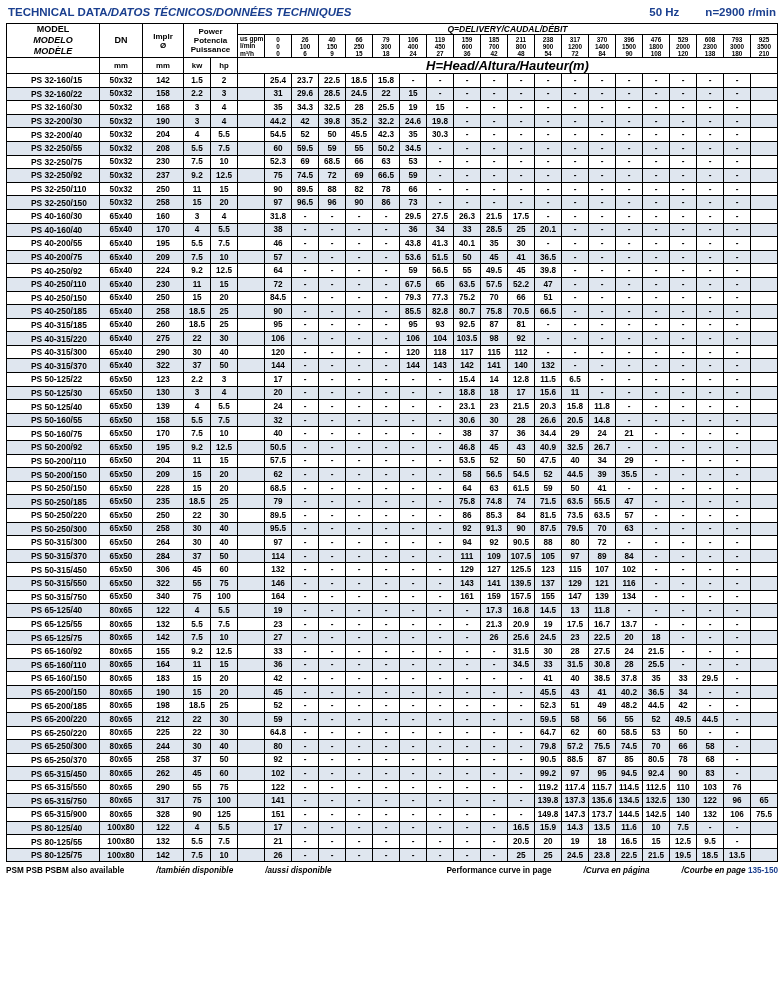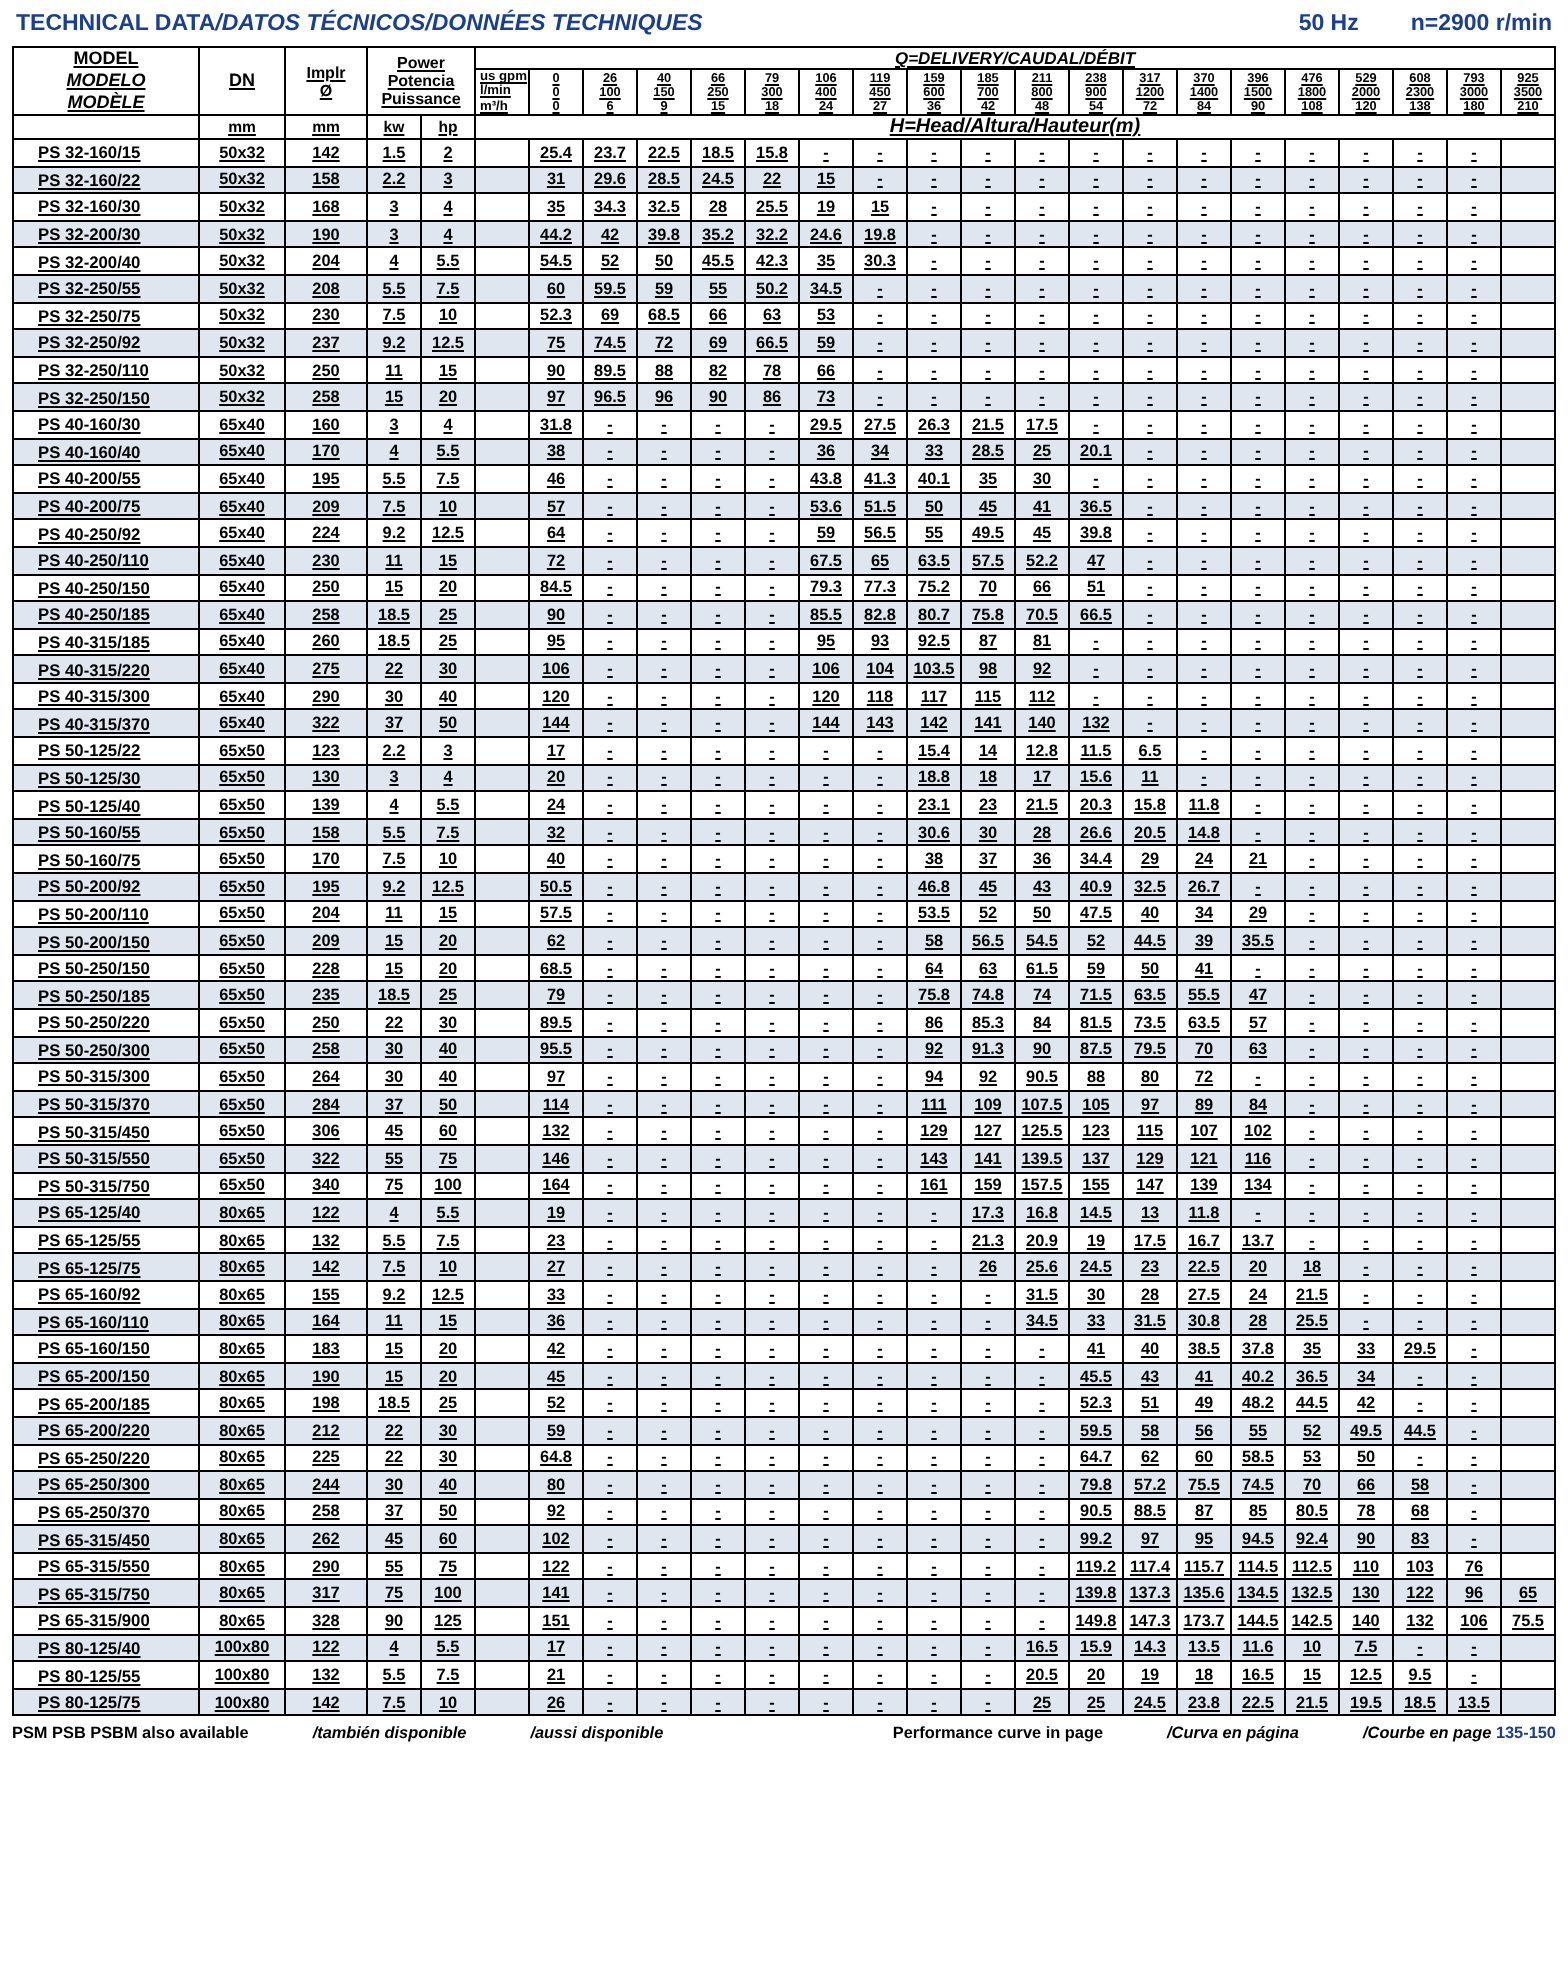--- a/index.html
+++ b/index.html
@@ -1,40 +1,40 @@
 <!DOCTYPE html>
 <html><head>
 <meta charset="utf-8">
 <style>
   html,body{margin:0;padding:0;background:#fff;}
   body{width:784px;height:988px;font-family:"Liberation Sans",sans-serif;color:#000;}
   .page{width:784px;height:988px;position:relative;box-sizing:border-box;padding:4px 6px 0 6px;}
   .hdr{display:flex;align-items:flex-start;justify-content:space-between;color:#1a3f8f;font-weight:bold;font-size:11.5px;padding:2px 2px 5px 2px;}
   .hdr .t1 i{font-style:italic;}
   .hdr .right{display:flex;gap:26px;}
-  table{border-collapse:collapse;table-layout:fixed;width:772px;font-size:8px;text-decoration:underline;}
+  table{border-collapse:collapse;table-layout:fixed;width:772px;font-size:8px;}
   td,th{border:0.6px solid #000;padding:0;text-align:center;vertical-align:middle;font-weight:bold;}
   thead td{background:#fff;}
   .model-col{width:92px;}
   .dn-col{width:42px;}
   .imp-col{width:40px;}
   .unit-col{width:28px;}
   .q-col{width:29px;}
   tbody tr td{height:12.6px;font-size:8.2px;}
   tbody tr.alt td{background:#dfe6ef;}
-  tbody td.modelcell{text-align:left;padding-left:12px;font-size:8.4px;}
+  tbody td.modelcell{text-align:left;padding-left:24px;font-size:8.4px;}
   tbody td.dncell,tbody td.impcell,tbody td.kwcell,tbody td.hpcell{font-weight:bold;}
   .hd-model{font-size:9px;line-height:11px;}
   .hd-model i{font-style:italic;font-weight:bold;}
   .hd-sub{font-size:8px;font-weight:bold;}
   .qhead{font-size:8.5px;}
   .qhead i{font-style:italic;}
   .unitbox{font-size:6.6px;line-height:7.2px;font-weight:bold;text-align:left;padding-left:2px;}
   .hrow td{font-size:7.8px;}
-  .hrow .hlabel{font-size:10px;font-weight:bold;}
+  .hrow .hlabel{font-size:13px;font-weight:bold;}
   .hlabel i{font-style:italic;}
   .footer{display:flex;justify-content:space-between;align-items:baseline;font-size:8.2px;font-weight:bold;padding-top:4px;}
   .footer i{font-style:italic;margin-left:32px;}
   .footer .pg{color:#1a3f8f;}
   .topunit{font-size:6.4px;}
 </style>
 </head>
 <body>
 
 <div class="page">

